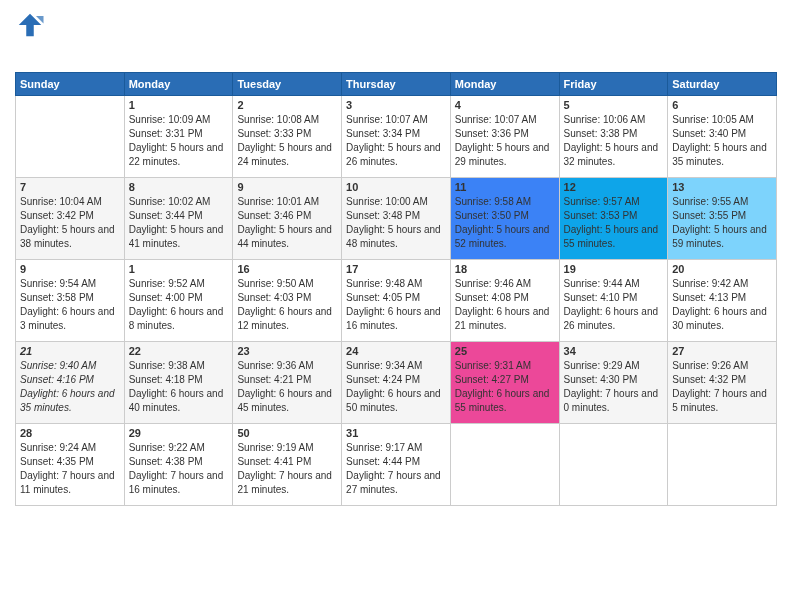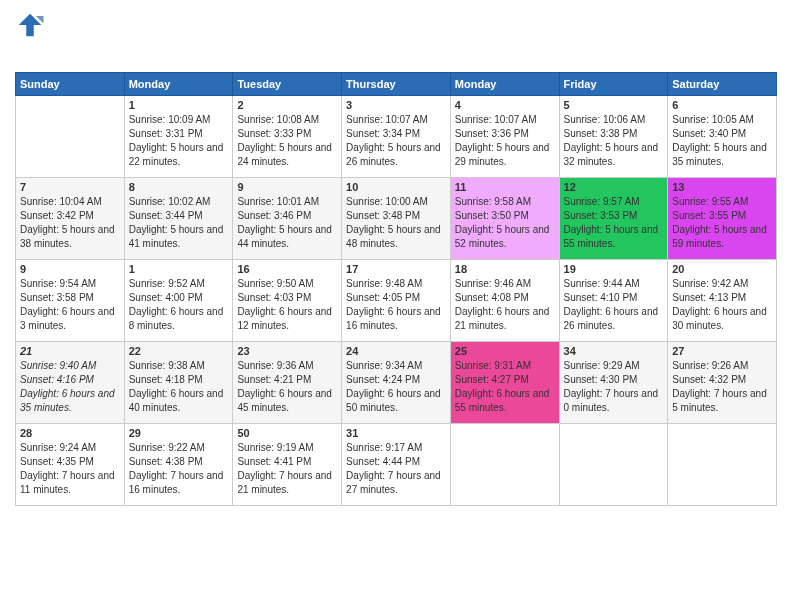--- a/index.html
+++ b/index.html
@@ -171,29 +171,29 @@
             <div class="day-info">Sunrise: 10:02 AM<br>Sunset: 3:44 PM<br>Daylight: 5 hours and 41 minutes.</div>
           </td>
           <td style="background: rgb(245, 245, 245);">
             <div class="day-number">9</div>
             <div class="day-info">Sunrise: 10:01 AM<br>Sunset: 3:46 PM<br>Daylight: 5 hours and 44 minutes.</div>
           </td>
           <td style="background: rgb(245, 245, 245);">
             <div class="day-number">10</div>
             <div class="day-info">Sunrise: 10:00 AM<br>Sunset: 3:48 PM<br>Daylight: 5 hours and 48 minutes.</div>
           </td>
-          <td style="background: #f0abfc;">
+          <td style="background: #3b82f6;">
             <div class="day-number">11</div>
             <div class="day-info">Sunrise: 9:58 AM<br>Sunset: 3:50 PM<br>Daylight: 5 hours and 52 minutes.</div>
           </td>
-          <td style="background: #22c55e;">
+          <td style="background: #0ea5e9;">
             <div class="day-number">12</div>
             <div class="day-info">Sunrise: 9:57 AM<br>Sunset: 3:53 PM<br>Daylight: 5 hours and 55 minutes.</div>
           </td>
-          <td style="background: #d946ef;">
+          <td style="background: #7dd3fc;">
             <div class="day-number">13</div>
             <div class="day-info">Sunrise: 9:55 AM<br>Sunset: 3:55 PM<br>Daylight: 5 hours and 59 minutes.</div>
           </td>
         </tr>
         <tr>
           <td>
             <div class="day-number">9</div>
             <div class="day-info">Sunrise: 9:54 AM<br>Sunset: 3:58 PM<br>Daylight: 6 hours and 3 minutes.</div>
           </td>
           <td>

